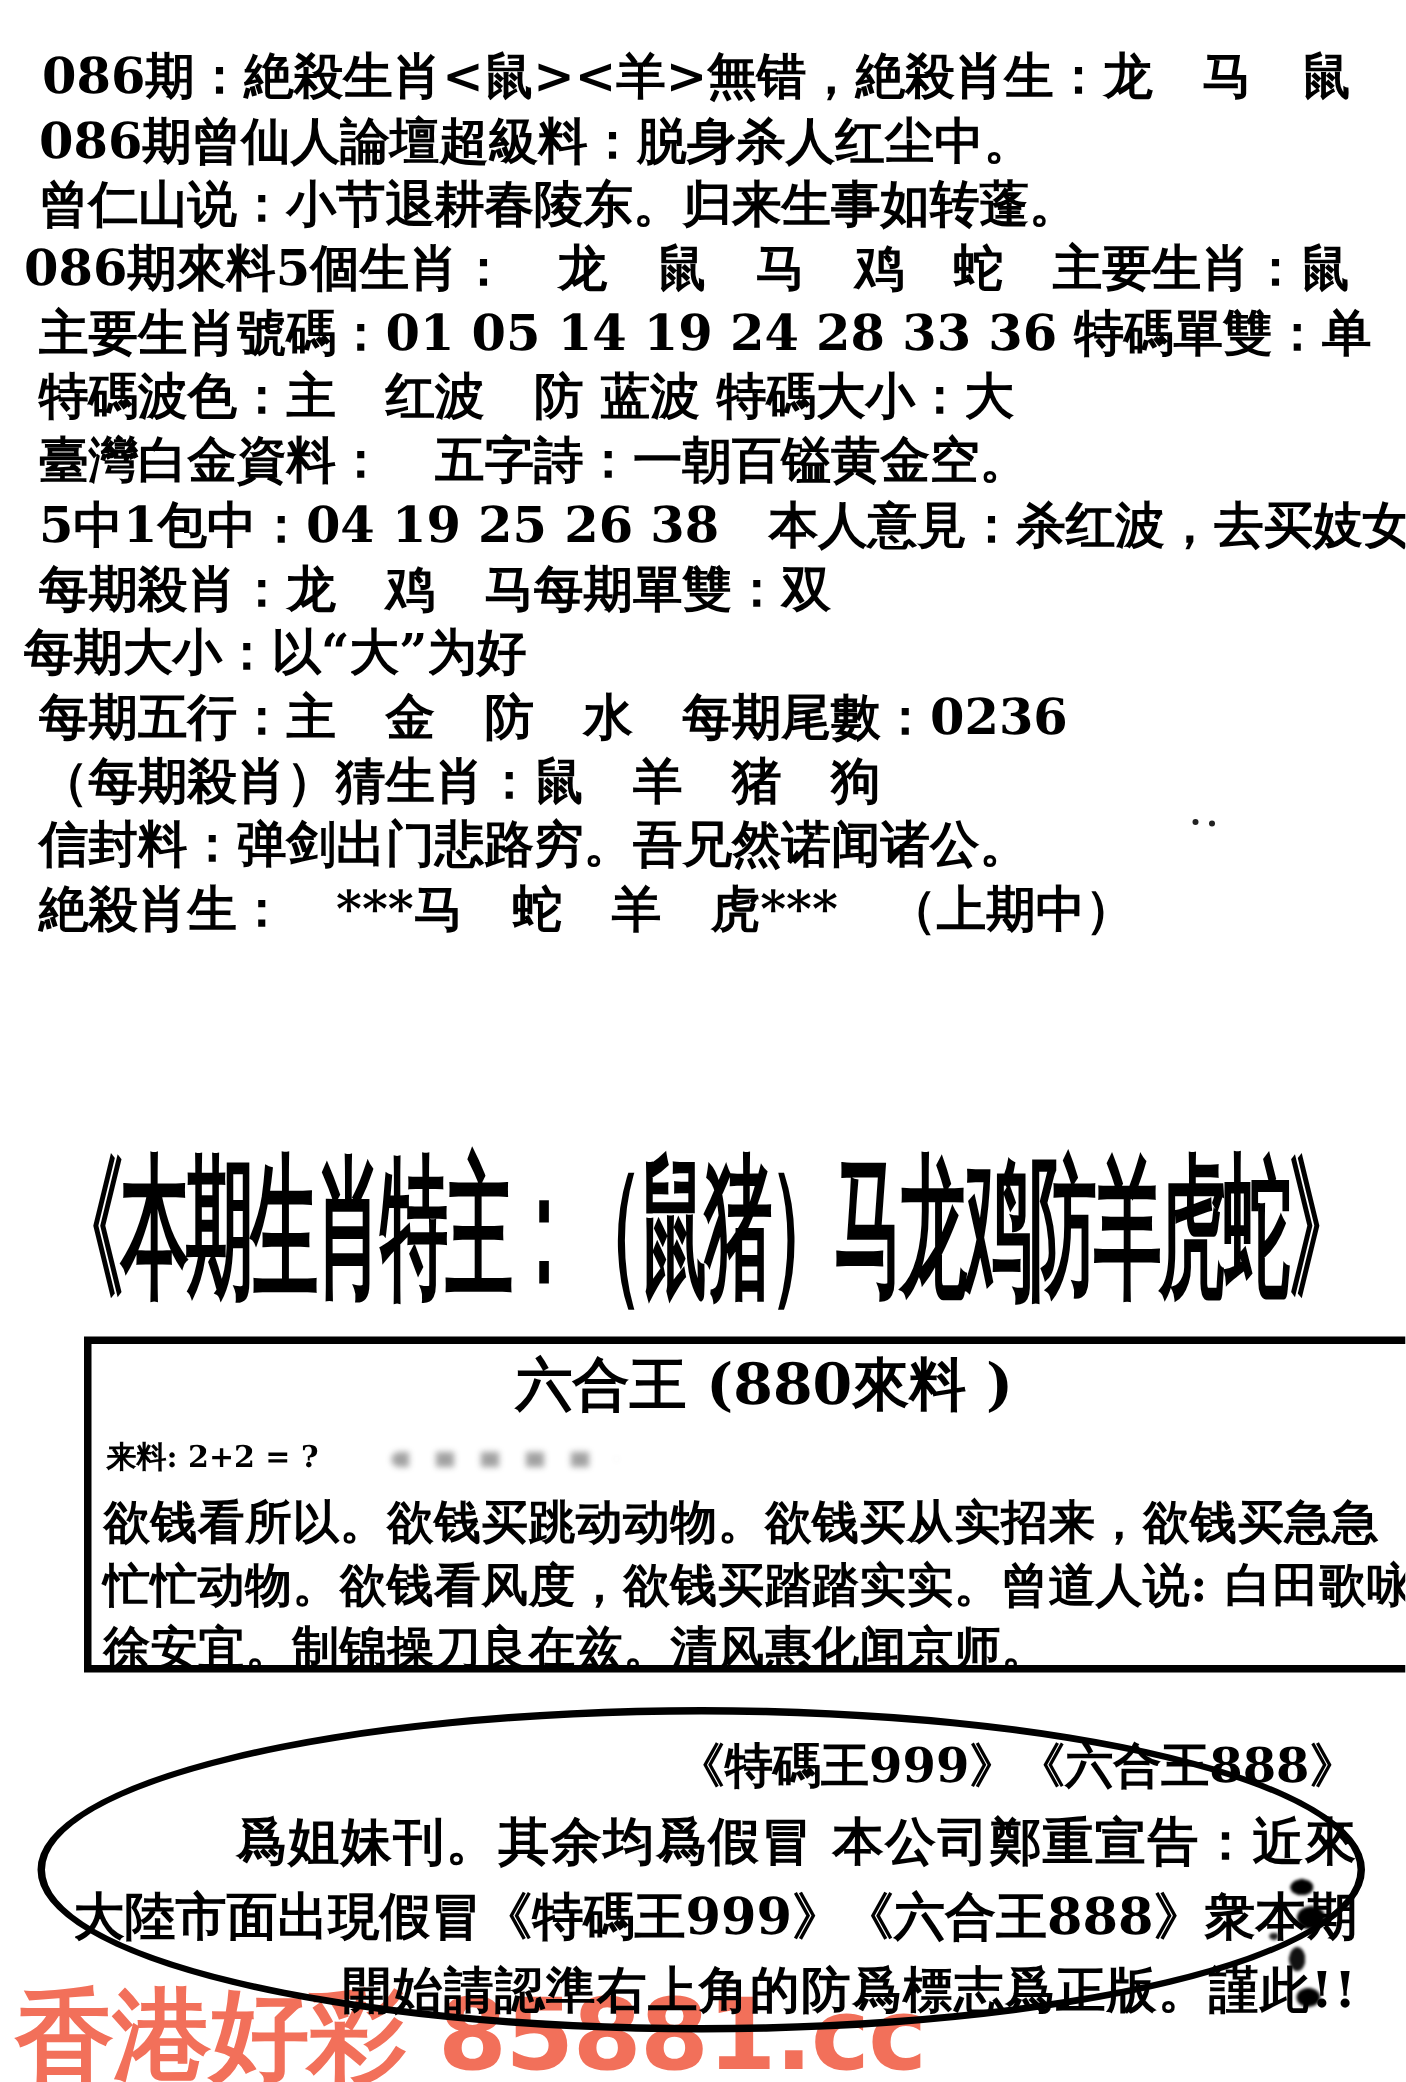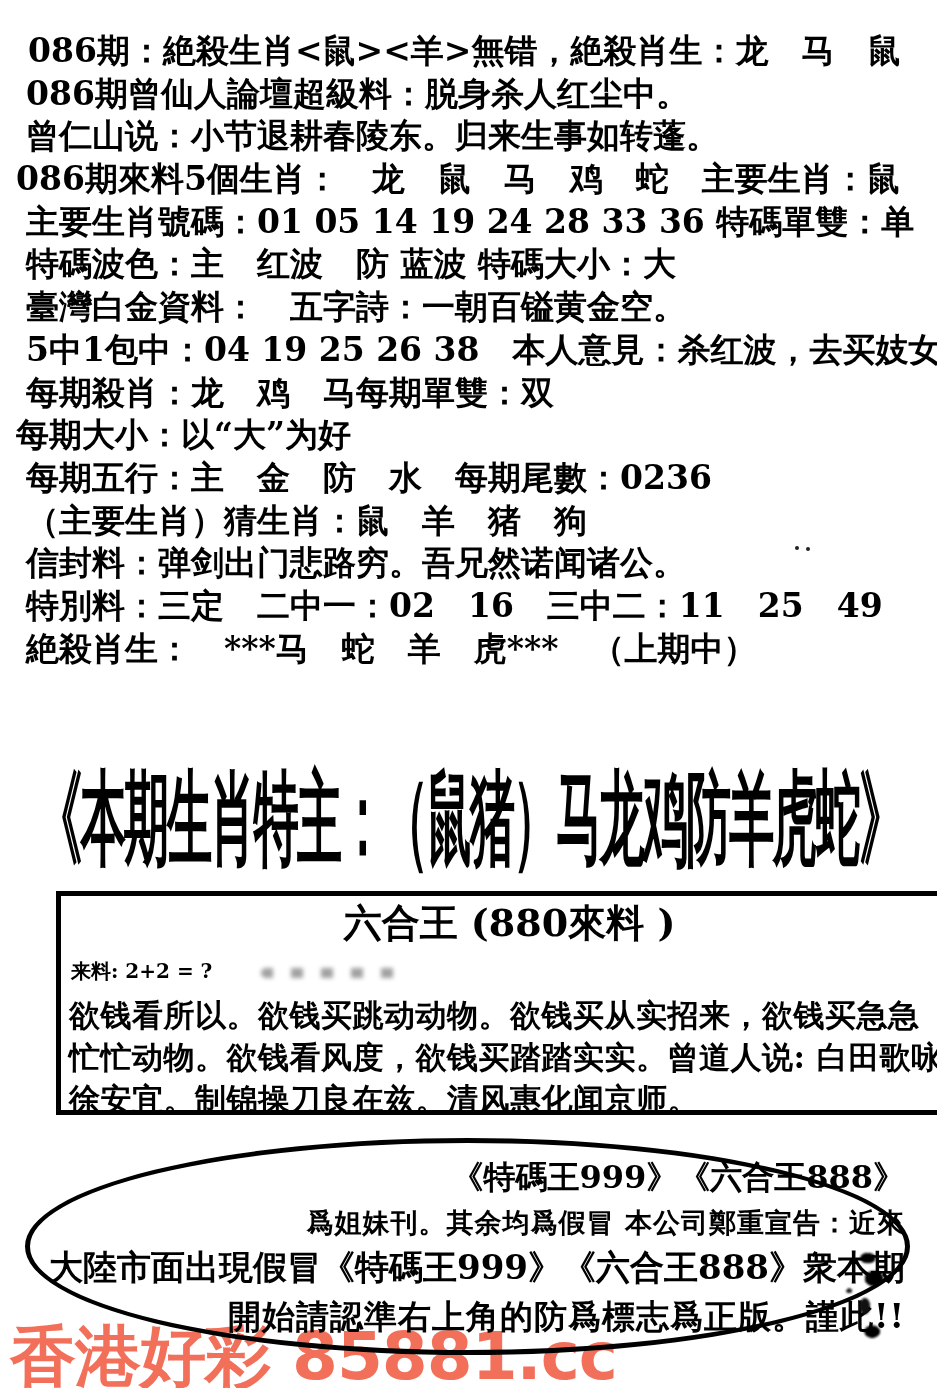--- a/index.html
+++ b/index.html
@@ -50,21 +50,21 @@
   }
 
   
   .oval {
     position:absolute; left:25px; top:1138px; width:875px; height:207px;
     border:5px solid #000; border-radius:50%; z-index:2; background:transparent;
     display:flex; flex-direction:column; align-items:flex-end;
   }
   .ov { font-weight:bold; white-space:nowrap; }
   .ov1 { margin-top:13px; font-size:32px; }
-  .ov2 { margin-top:5px; font-size:27px; letter-spacing:1px; }
+  .ov2 { margin-top:5px; font-size:34px; letter-spacing:1px; }
   .ov3 { margin-top:4px; font-size:34px; }
   .ov4 { margin-top:4px; font-size:33px; letter-spacing:1px; }
 
   
   .seal {
     position:absolute; left:840px; top:1250px; width:62px; height:102px; z-index:3;
     filter:blur(1.2px);
     background:
       radial-gradient(ellipse 13px 9px  at 45% 8%,  #000 58%, transparent 60%),
       radial-gradient(ellipse 16px 13px at 55% 28%, #000 58%, transparent 60%),
@@ -89,23 +89,22 @@
     <div class="ln">086期曾仙人論壇超級料：脱身杀人红尘中。</div>
     <div class="ln">曾仁山说：小节退耕春陵东。归来生事如转蓬。</div>
     <div class="ln">086期來料5個生肖：　龙　鼠　马　鸡　蛇　主要生肖：鼠</div>
     <div class="ln">主要生肖號碼：01 05 14 19 24 28 33 36 特碼單雙：单</div>
     <div class="ln">特碼波色：主　红波　防 蓝波 特碼大小：大</div>
     <div class="ln">臺灣白金資料：　五字詩：一朝百镒黄金空。</div>
     <div class="ln">5中1包中：04 19 25 26 38　本人意見：杀红波，去买妓女</div>
     <div class="ln">每期殺肖：龙　鸡　马每期單雙：双</div>
     <div class="ln">每期大小：以“大”为好</div>
     <div class="ln">每期五行：主　金　防　水　每期尾數：0236</div>
-    <div class="ln">（主要生肖）猜生肖：鼠　羊　猪　狗</div>
+    <div class="ln">（每期殺肖）猜生肖：鼠　羊　猪　狗</div>
     <div class="ln">信封料：弹剑出门悲路穷。吾兄然诺闻诸公。</div>
-    <div class="ln">特別料：三定　二中一：02　16　三中二：11　25　49</div>
     <div class="ln">絶殺肖生：　***马　蛇　羊　虎***　（上期中）</div>
   </div>
 
   <div class="headline">《本期生肖特主：（鼠猪）马龙鸡防羊虎蛇》</div>
 
   <div class="box">
     <div class="box-title">六合王 (880來料 )</div>
     <span class="box-formula">来料:  2+2 = ?</span>
     <div class="smudge"></div>
     <div class="box-body">欲钱看所以。欲钱买跳动动物。欲钱买从实招来，欲钱买急急忙忙动物。欲钱看风度，欲钱买踏踏实实。曾道人说: 白田歌咏徐安宜。制锦操刀良在兹。清风惠化闻京师。</div>

